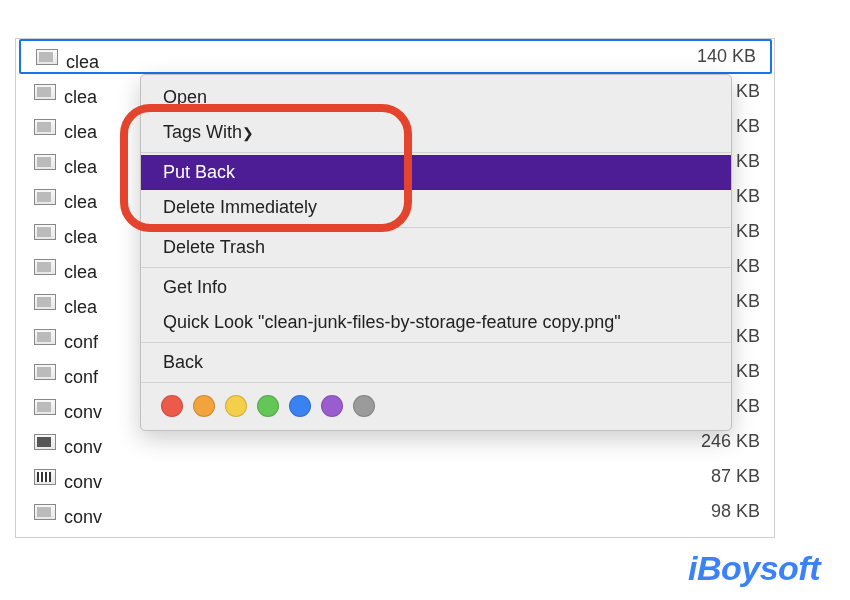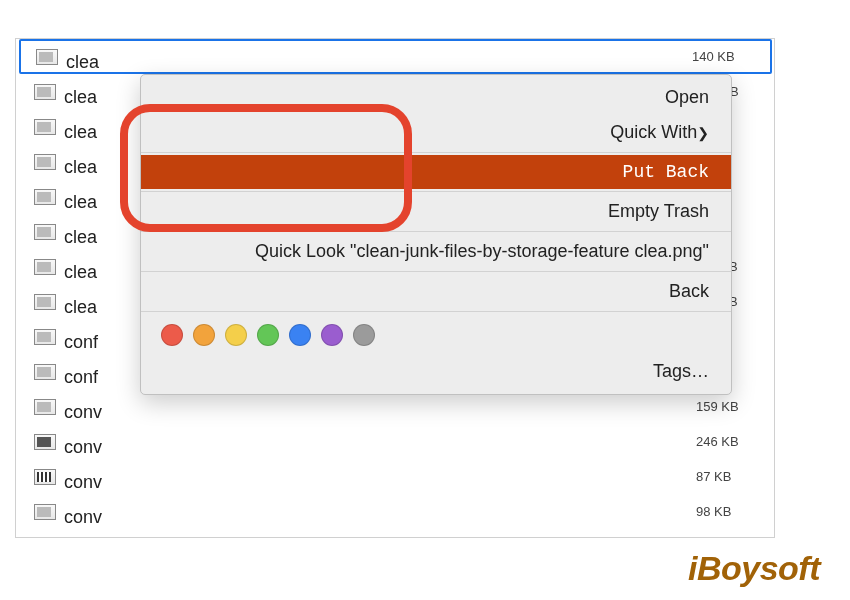--- a/index.html
+++ b/index.html
@@ -60,49 +60,48 @@
       background: repeating-linear-gradient(90deg, #333 0 2px, #fff 2px 4px);
     }
     .file-name {
       flex: 1;
       white-space: nowrap;
       overflow: hidden;
       margin-top: 12px;
     }
     .file-size {
       width: 78px;
-      text-align: left;
+      text-align: right;
       padding-right: 14px;
       color: #444;
-      font-size: 13px;
+      font-size: 18px;
     }
     .context-menu {
       position: absolute;
       top: 74px;
       left: 140px;
       width: 592px;
       background: #ededed;
       border: 1px solid #c0c0c0;
       border-radius: 5px;
       box-shadow: 0 8px 24px rgba(0,0,0,0.2);
       padding: 5px 0;
       font-size: 18px;
       color: #222;
     }
     .menu-item {
       padding: 7px 22px;
       display: flex;
       align-items: center;
-      justify-content: flex-end;
+      justify-content: flex-start;
       cursor: default;
     }
     .menu-item.highlighted {
-      background: #c2410c;
+      background: #4c1d95;
       color: #fff;
-      font-family: Liberation Mono, monospace;
     }
     .menu-sep {
       height: 1px;
       background: #d2d2d2;
       margin: 2px 0;
     }
     .submenu-arrow {
       font-size: 14px;
       color: #222;
     }
@@ -127,21 +126,21 @@
       border-radius: 30px;
       pointer-events: none;
     }
     .brand {
       position: absolute;
       right: 30px;
       bottom: 12px;
       font-size: 34px;
       font-weight: 700;
       font-style: italic;
-      color: #a16207;
+      color: #3b82f6;
       letter-spacing: -0.5px;
     }
     .brand .ft { font-style: italic; }
   </style>
 </head>
 <body>
 
 <div class="window-frame">
   <div class="file-list" id="file-list">
       <div class="file-row selected">
@@ -219,49 +218,52 @@
         <div class="file-size">80 KB</div>
       </div>
     </div>
 </div>
 
 <div class="context-menu">
   <div class="menu-item">
       <span>Open</span>
     </div>
   <div class="menu-item">
-    <span>Quick With</span>
+    <span>Tags With</span>
     <span class="submenu-arrow">❯</span>
   </div>
   <div class="menu-sep"></div>
   <div class="menu-item highlighted">
       <span>Put Back</span>
     </div>
-  <div class="menu-sep"></div>
-  <div class="menu-item">
-      <span>Empty Trash</span>
-    </div>
-  <div class="menu-sep"></div>
-  <div class="menu-item">
-      <span>Quick Look "clean-junk-files-by-storage-feature clea.png"</span>
+  <div class="menu-item">
+      <span>Delete Immediately</span>
+    </div>
+  <div class="menu-sep"></div>
+  <div class="menu-item">
+      <span>Delete Trash</span>
+    </div>
+  <div class="menu-sep"></div>
+  <div class="menu-item">
+      <span>Get Info</span>
+    </div>
+  <div class="menu-item">
+      <span>Quick Look "clean-junk-files-by-storage-feature copy.png"</span>
     </div>
   <div class="menu-sep"></div>
   <div class="menu-item">
       <span>Back</span>
     </div>
   <div class="menu-sep"></div>
   <div class="tag-dots" id="tag-dots">
       <div class="tag-dot" style="background: rgb(236, 91, 74);"></div>
       <div class="tag-dot" style="background: rgb(242, 163, 60);"></div>
       <div class="tag-dot" style="background: rgb(244, 207, 74);"></div>
       <div class="tag-dot" style="background: rgb(99, 198, 87);"></div>
       <div class="tag-dot" style="background: rgb(58, 130, 242);"></div>
       <div class="tag-dot" style="background: rgb(154, 93, 207);"></div>
       <div class="tag-dot" style="background: rgb(155, 155, 155);"></div>
     </div>
-  <div class="menu-item">
-      <span>Tags…</span>
-    </div>
 </div>
 
 <div class="highlight-outline"></div>
 
 <div class="brand"><span class="ft">iBoysoft</span></div>
 
 </body></html>

